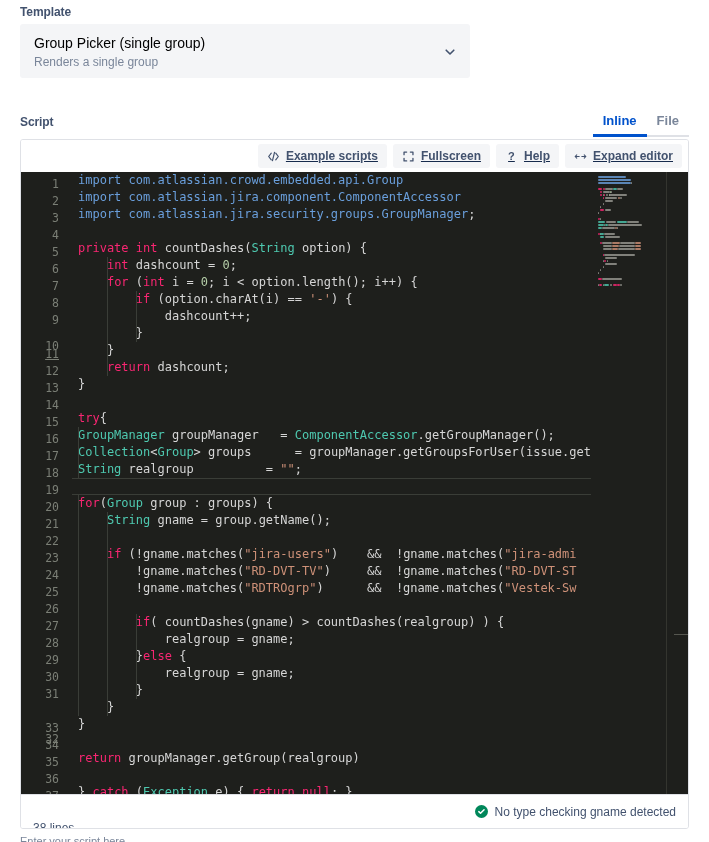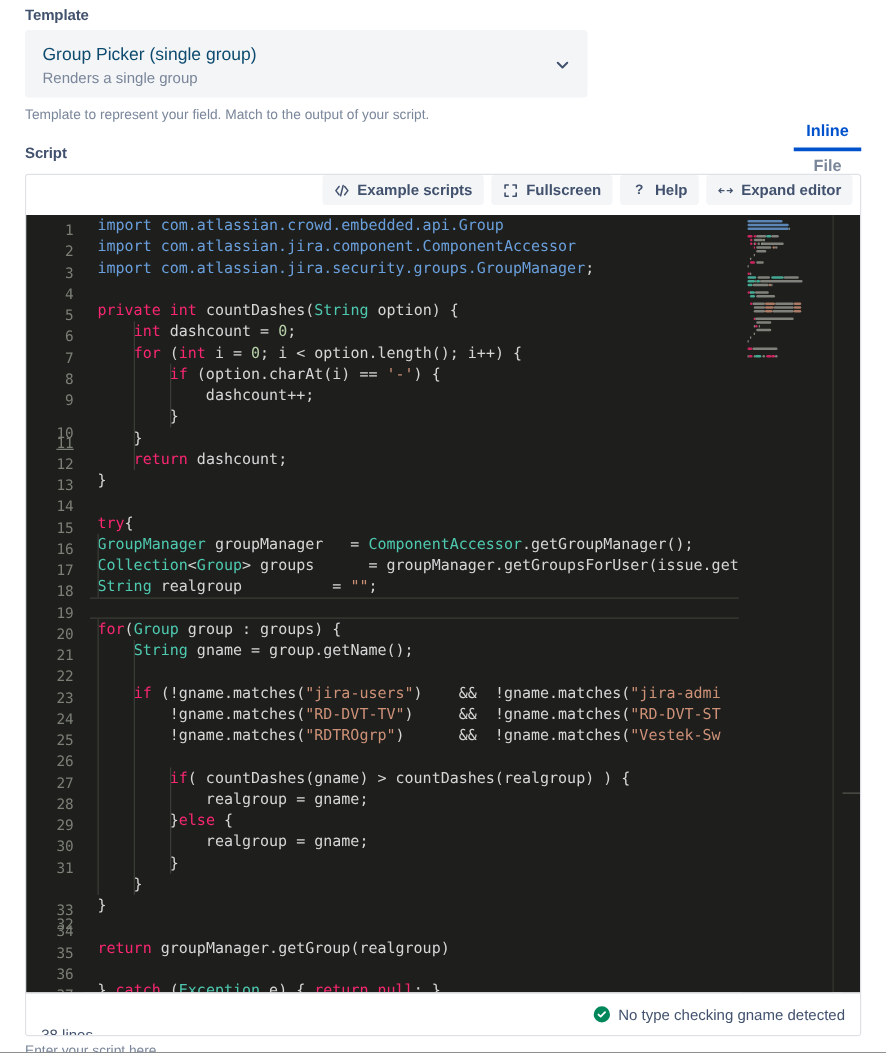--- a/index.html
+++ b/index.html
@@ -21,43 +21,43 @@
   }
   #template-label{left:20px;top:5px;}
 
   .select-control{
     position:absolute;left:20px;top:24px;width:450px;height:54px;
     background:#f4f5f7;border:2px solid #f4f5f7;border-radius:3px;
     box-sizing:border-box;cursor:pointer;
   }
   .select-main{
     position:absolute;left:12px;top:8px;
-    font-size:14px;color:#0c4a6e;line-height:18px;
+    font-size:14px;color:#000000;line-height:18px;
   }
   .select-sub{
     position:absolute;left:12px;top:28px;
     font-size:12px;color:#7a869a;line-height:16px;
   }
   .chev{
     position:absolute;right:12px;top:20px;width:12px;height:12px;
     color:#42526e;
   }
   .chev svg{display:block;}
 
   .help-text{
     position:absolute;left:20px;top:85px;
     font-size:11px;color:#7a869a;line-height:14px;
   }
 
   
   #script-label{left:20px;top:115px;}
 
   .tabs{
-    position:absolute;right:20px;top:93px;
-    display:flex;align-items:center;gap:0px;flex-direction:column;
+    position:absolute;right:20px;top:109px;
+    display:flex;align-items:center;gap:0px;
   }
   .tab{
     position:relative;
     padding:4px 10px 9px 10px;
     font-size:13px;font-weight:600;color:#7a869a;
     cursor:pointer;white-space:nowrap;
   }
   .tab.active{color:#0052cc;}
   .tab .underline{
     position:absolute;left:0;right:0;bottom:0;height:2px;
@@ -67,22 +67,22 @@
 
   
   .editor-frame{
     position:absolute;left:20px;top:139px;width:669px;height:690px;
     background:#ffffff;
     border:1px solid #dfe1e6;border-radius:3px;
     box-sizing:border-box;overflow:hidden;
   }
   .editor-toolbar{
     position:relative;height:32px;background:#ffffff;
-    display:flex;justify-content:flex-end;align-items:flex-start;
-    gap:6px;padding:0 6px;box-sizing:border-box;
+    display:flex;justify-content:flex-end;align-items:center;
+    gap:6px;padding:0 6px;box-sizing:border-box;text-decoration:underline;
   }
   .tb-btn{
     display:flex;align-items:center;gap:6px;
     height:24px;padding:0 9px;border-radius:3px;
     background:#f4f5f7;color:#42526e;
     font-size:12px;font-weight:600;white-space:nowrap;cursor:pointer;
     border:none;
   }
   .tb-btn .ic{
     display:inline-flex;align-items:center;justify-content:center;
@@ -192,21 +192,20 @@
   <div class="select-control">
     <div class="select-main">Group Picker (single group)</div>
     <div class="select-sub">Renders a single group</div>
     <div class="chev">
       <svg viewBox="0 0 12 12" width="12" height="12" aria-hidden="true">
         <path d="M2.2 4.2 L6 8 L9.8 4.2" fill="none" stroke="currentColor" stroke-width="1.6" stroke-linecap="round" stroke-linejoin="round"></path>
       </svg>
     </div>
   </div>
 
-  <div class="help-text">Template to represent your field. Match to the output of your script.</div>
 
   <div class="field-label" id="script-label">Script</div>
 
   <div class="tabs">
     <div class="tab active">
       <span>Inline</span>
       <span class="underline"></span>
     </div>
     <div class="tab">
       <span>File</span>

